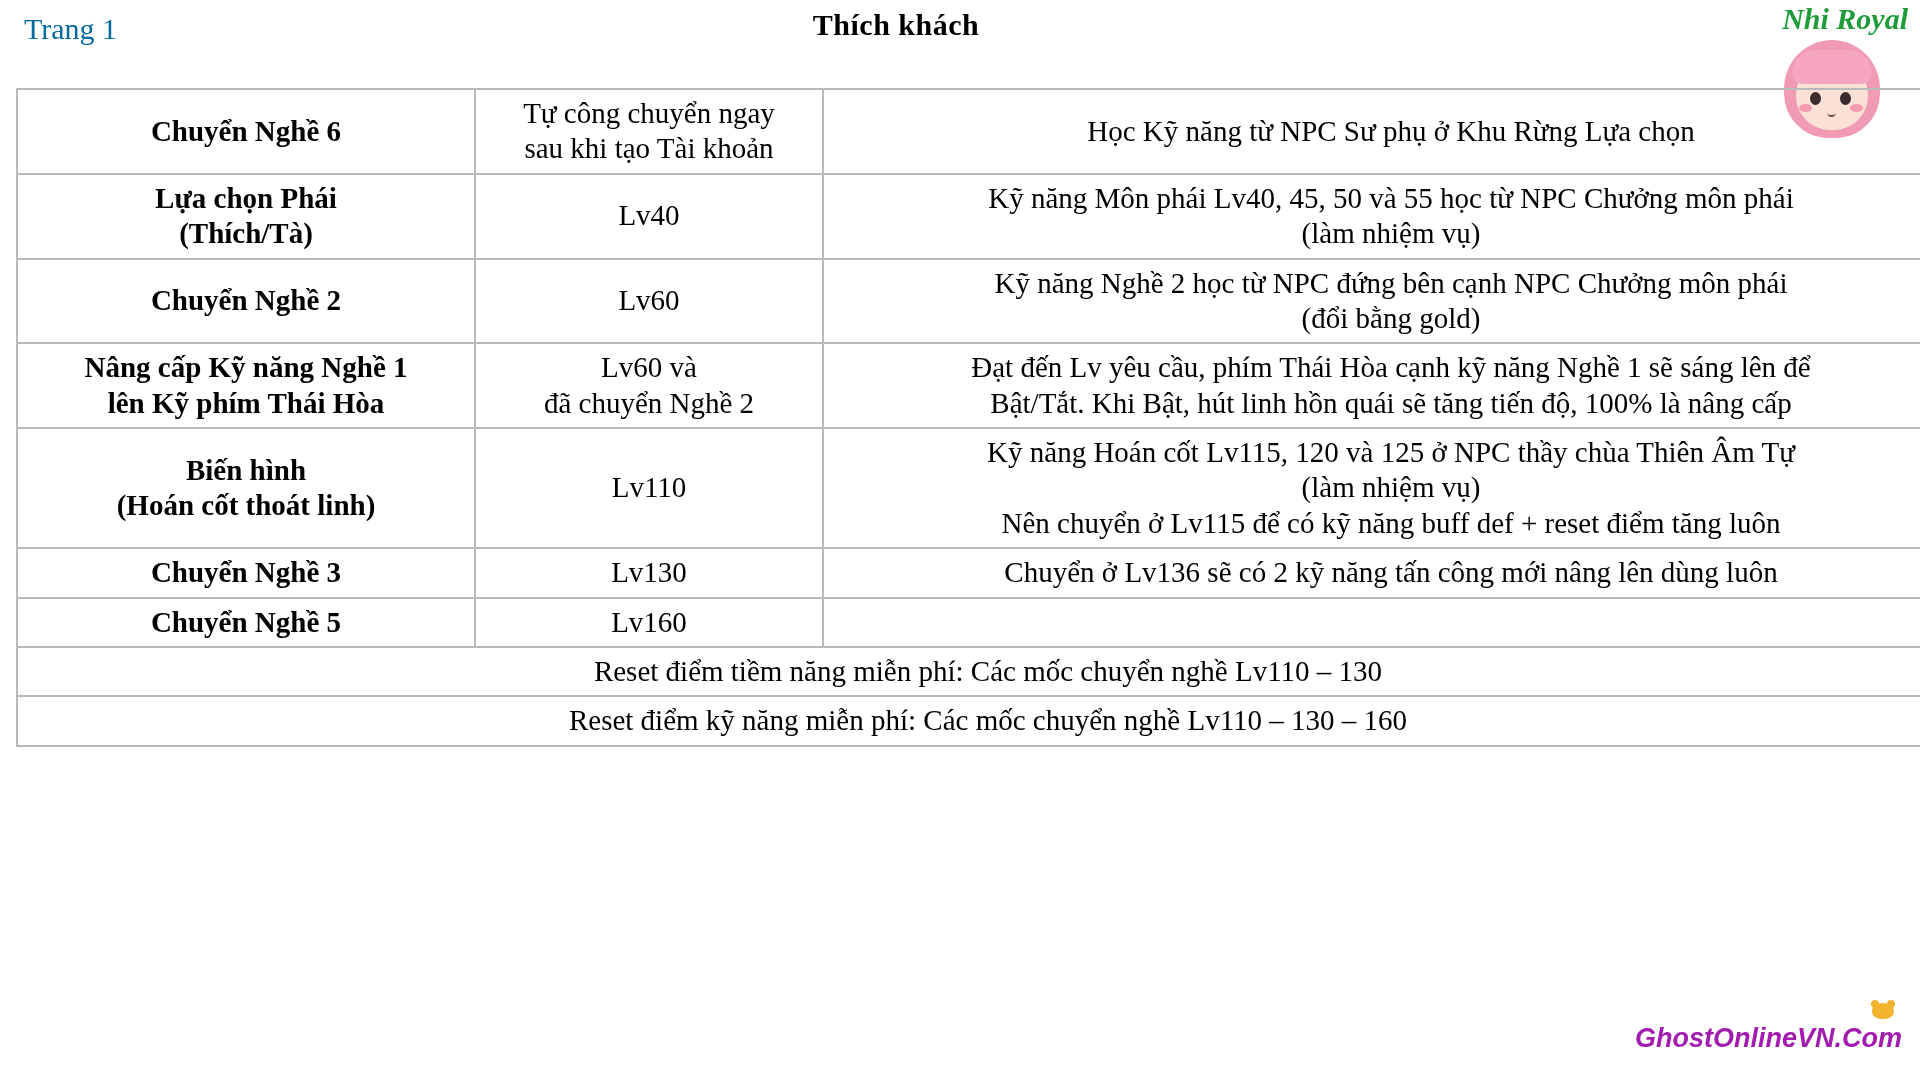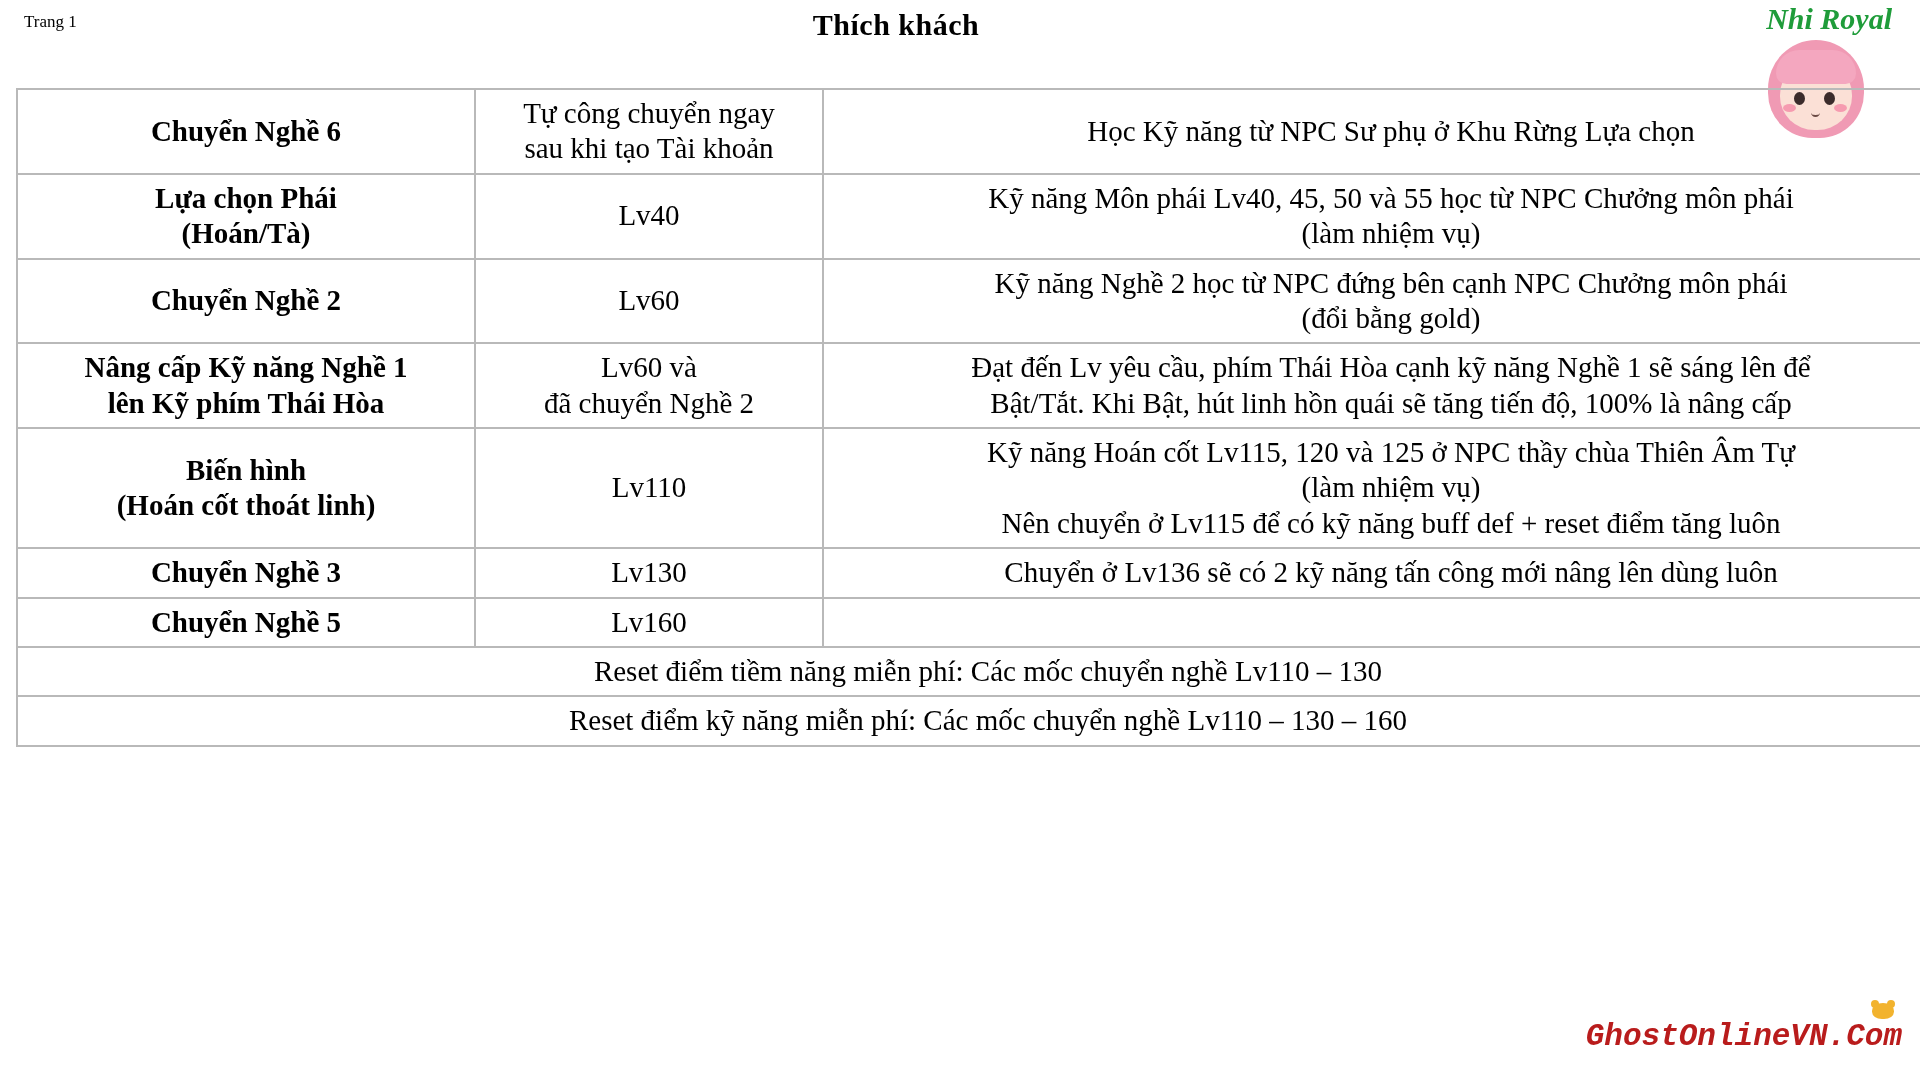--- a/index.html
+++ b/index.html
@@ -13,42 +13,42 @@
     font-family: "Liberation Serif", serif;
     color: #000000;
     position: relative;
     overflow: hidden;
   }
 
   .page-label {
     position: absolute;
     top: 12px;
     left: 24px;
-    font-size: 17px;
-    font-family: "Liberation Serif", serif;
-    color: #000000;
+    font-size: 30px;
+    font-family: "Liberation Serif", serif;
+    color: #0369a1;
   }
 
   .page-title {
     position: absolute;
     top: 8px;
     left: 0;
     width: 1792px;
     text-align: center;
     font-size: 30px;
     font-weight: bold;
     font-family: "Liberation Serif", serif;
     letter-spacing: 0.5px;
   }
 
   
   .logo {
     position: absolute;
     top: 0px;
-    right: 24px;
+    right: 8px;
     width: 150px;
     height: 150px;
   }
   .logo-text {
     position: absolute;
     top: 2px;
     right: 4px;
     font-size: 30px;
     font-weight: bold;
     font-style: italic;
@@ -147,25 +147,25 @@
   td.c2 { width: 330px; }
   td.c3 { width: 1118px; }
   td.full { font-size: 29px; }
   .cell-line { display: block; }
 
   
   .watermark {
     position: absolute;
     right: 18px;
     bottom: 26px;
-    font-family: Liberation Mono, monospace;
-    font-size: 31px;
+    font-family: Liberation Sans, sans-serif;
+    font-size: 27px;
     font-weight: bold;
     font-style: italic;
-    color: #b91c1c;
+    color: #a21caf;
     text-shadow: 1px 1px 0 #ffffff;
     white-space: nowrap;
   }
   .watermark-mark {
     position: absolute;
     right: 24px;
     bottom: 58px;
     width: 26px;
     height: 22px;
   }
@@ -221,21 +221,21 @@
           <span class="cell-line">sau khi tạo Tài khoản</span>
         </td>
         <td class="c3">
           <span class="cell-line">Học Kỹ năng từ NPC Sư phụ ở Khu Rừng Lựa chọn</span>
         </td>
       </tr>
 
       <tr>
         <td class="c1">
           <span class="cell-line">Lựa chọn Phái</span>
-          <span class="cell-line">(Hoán/Tà)</span>
+          <span class="cell-line">(Thích/Tà)</span>
         </td>
         <td class="c2">
           <span class="cell-line">Lv40</span>
         </td>
         <td class="c3">
           <span class="cell-line">Kỹ năng Môn phái Lv40, 45, 50 và 55 học từ NPC Chưởng môn phái</span>
           <span class="cell-line">(làm nhiệm vụ)</span>
         </td>
       </tr>
 

